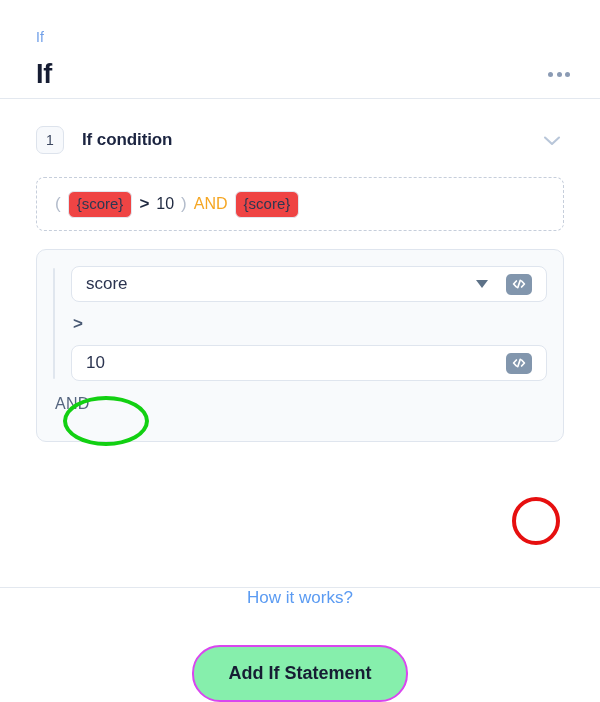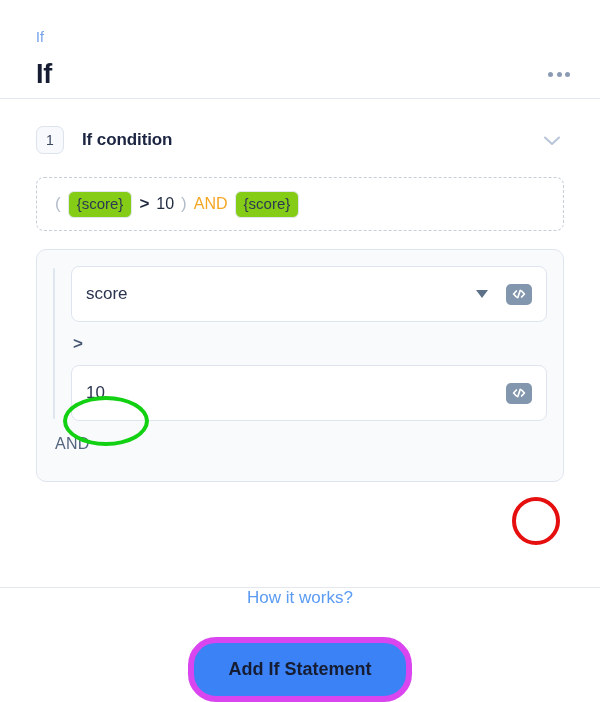--- a/index.html
+++ b/index.html
@@ -109,21 +109,21 @@
     padding: 0 18px;
     box-sizing: border-box;
     gap: 7px;
     font-size: 16px;
   }
   .paren {
     color: #b3bccb;
     font-size: 17px;
   }
   .token {
-    background: #84cc16;
+    background: #ef4444;
     border: 1px solid #e2e7ef;
     border-radius: 6px;
     padding: 3px 8px 4px 8px;
     color: #2d3852;
     font-size: 15px;
     line-height: 18px;
   }
   .op {
     font-weight: bold;
     color: #1f2940;
@@ -159,21 +159,21 @@
     bottom: 2px;
     width: 2px;
     background: #e0e6ee;
     border-radius: 1px;
   }
   .field {
     position: relative;
     background: #ffffff;
     border: 1px solid #dfe5ee;
     border-radius: 8px;
-    height: 56px;
+    height: 36px;
     display: flex;
     align-items: center;
     padding: 0 14px;
     box-sizing: border-box;
   }
   .field-value {
     font-size: 17px;
     color: #2b3category;
     color: #2b3450;
     flex: 1;
@@ -229,22 +229,22 @@
     box-sizing: border-box;
     flex-direction: column;
   }
   .how-link {
     color: #5b9bf2;
     font-size: 17px;
     text-decoration: none;
     cursor: pointer;
   }
   .add-btn {
-    background: #3b82f6;
-    border: 6px solid #d946ef;
+    background: #86efac;
+    border: 2px solid #d946ef;
     border-radius: 28px;
     padding: 16px 34px;
     font-size: 18px;
     font-weight: bold;
     color: #161d33;
     cursor: pointer;
     font-family: "Liberation Sans", sans-serif;
     text-align: center;
   }
 

